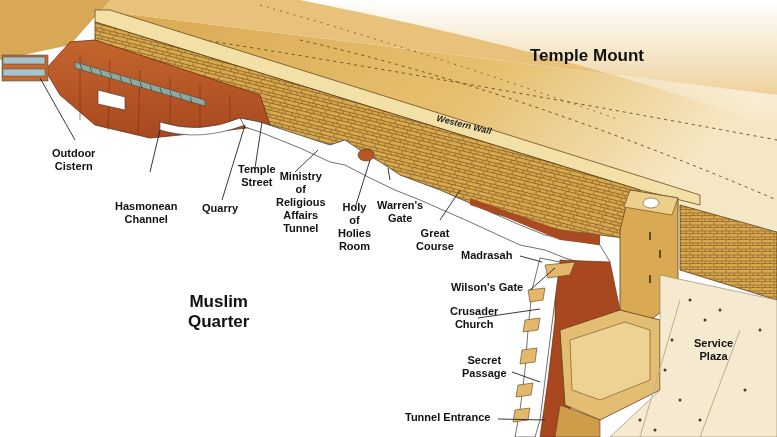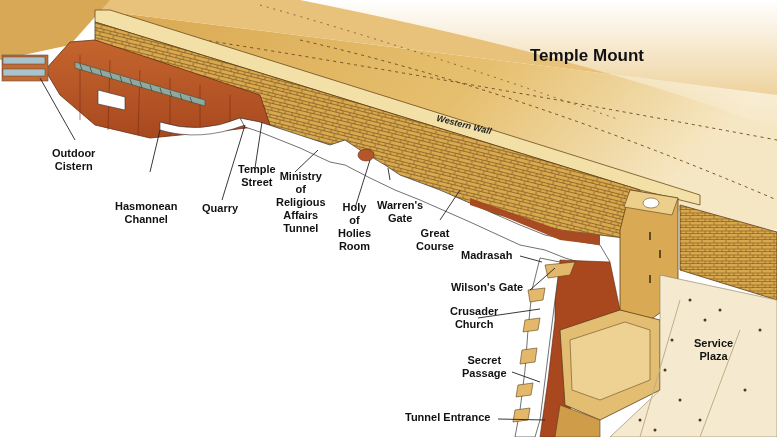--- a/index.html
+++ b/index.html
@@ -141,20 +141,22 @@
       <path d="M460 190 L440 220"></path>
       <path d="M520 256 L542 262"></path>
       <path d="M555 268 L530 290"></path>
       <path d="M478 318 L540 309"></path>
       <path d="M512 372 L540 382"></path>
       <path d="M498 419 L545 420"></path>
     </g>
   </svg>
 
   <div class="lbl big" style="left:530px; top:46px;">Temple Mount</div>
+  <div class="lbl big" style="left:188px; top:292px;">Muslim
+Quarter</div>
   <div class="lbl" style="left:694px; top:337px; font-size:11px;">Service
 Plaza</div>
 
   <div class="wall-label" style="left:438px; top:113px;">Western Wall</div>
 
   <div class="lbl" style="left:52px; top:147px;">Outdoor
 Cistern</div>
   <div class="lbl" style="left:115px; top:176px;margin-top:24px;">Hasmonean
 Channel</div>
   <div class="lbl" style="left:202px; top:202px;">Quarry</div>

